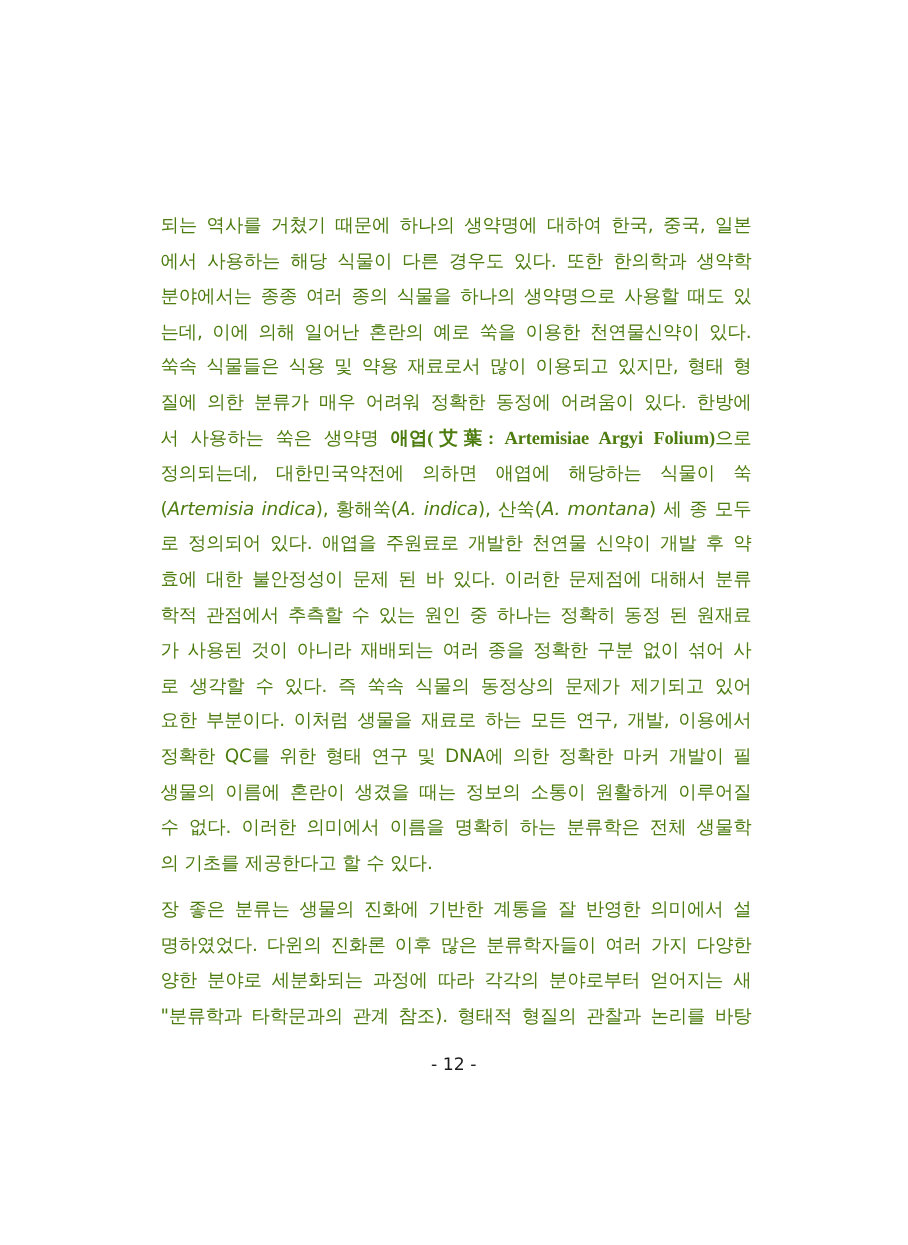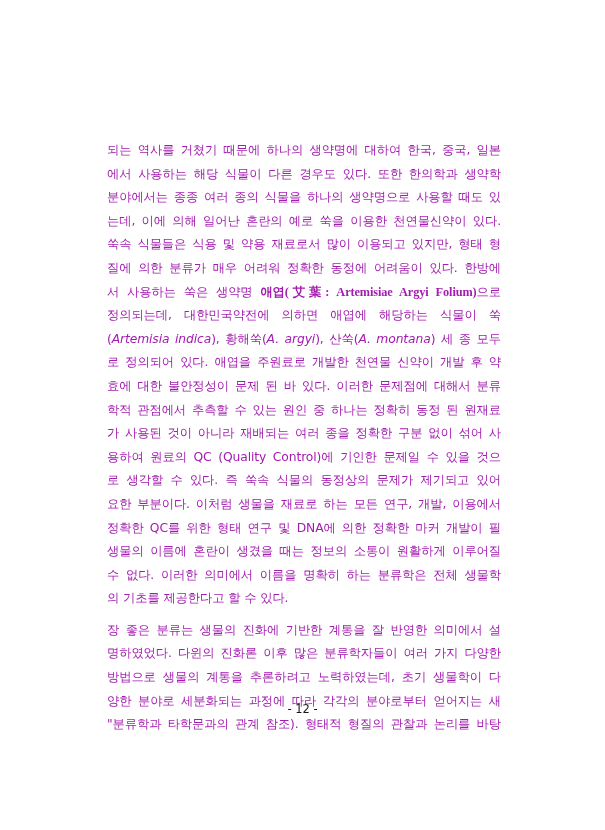--- a/index.html
+++ b/index.html
@@ -3,21 +3,21 @@
 <meta charset="utf-8">
 <style>
   html, body { margin: 0; padding: 0; background: #ffffff; }
   body { width: 605px; height: 830px; position: relative; overflow: hidden; }
   .page {
     position: absolute; left: 0; top: 0; width: 605px; height: 830px; background: #ffffff;
   }
   .body-text {
     position: absolute; left: 107px; top: 139px; width: 394px;
     font-family: "DejaVu Sans", sans-serif;
-    font-size: 12.3px; color: #a21caf;
+    font-size: 12.3px; color: #4d7c0f;
   }
   .line {
     display: block; height: 23.6px; line-height: 23.6px;
     white-space: nowrap; text-align: justify; text-align-last: justify;
     letter-spacing: -0.1px;
   }
   .line.last { text-align-last: left; }
   .gap { height: 8px; }
   .it { font-style: italic; }
   .b { font-weight: bold; font-family: Liberation Serif, serif; }
@@ -33,36 +33,34 @@
   <div class="body-text">
 
     <span class="line">되는 역사를 거쳤기 때문에 하나의 생약명에 대하여 한국, 중국, 일본</span>
     <span class="line">에서 사용하는 해당 식물이 다른 경우도 있다. 또한 한의학과 생약학</span>
     <span class="line">분야에서는 종종 여러 종의 식물을 하나의 생약명으로 사용할 때도 있</span>
     <span class="line">는데, 이에 의해 일어난 혼란의 예로 쑥을 이용한 천연물신약이 있다.</span>
     <span class="line">쑥속 식물들은 식용 및 약용 재료로서 많이 이용되고 있지만, 형태 형</span>
     <span class="line">질에 의한 분류가 매우 어려워 정확한 동정에 어려움이 있다. 한방에</span>
     <span class="line"><span>서 사용하는 쑥은 생약명 </span><span class="b">애엽(艾葉: Artemisiae Argyi Folium)</span><span>으로</span></span>
     <span class="line">정의되는데, 대한민국약전에 의하면 애엽에 해당하는 식물이 쑥</span>
-    <span class="line"><span>(</span><span class="it">Artemisia indica</span><span>), 황해쑥(</span><span class="it">A. argyi</span><span>), 산쑥(</span><span class="it">A. montana</span><span>) 세 종 모두</span></span>
+    <span class="line"><span>(</span><span class="it">Artemisia indica</span><span>), 황해쑥(</span><span class="it">A. indica</span><span>), 산쑥(</span><span class="it">A. montana</span><span>) 세 종 모두</span></span>
     <span class="line">로 정의되어 있다. 애엽을 주원료로 개발한 천연물 신약이 개발 후 약</span>
     <span class="line">효에 대한 불안정성이 문제 된 바 있다. 이러한 문제점에 대해서 분류</span>
     <span class="line">학적 관점에서 추측할 수 있는 원인 중 하나는 정확히 동정 된 원재료</span>
     <span class="line">가 사용된 것이 아니라 재배되는 여러 종을 정확한 구분 없이 섞어 사</span>
-    <span class="line">용하여 원료의 QC (Quality Control)에 기인한 문제일 수 있을 것으</span>
     <span class="line">로 생각할 수 있다. 즉 쑥속 식물의 동정상의 문제가 제기되고 있어</span>
     <span class="line">요한 부분이다. 이처럼 생물을 재료로 하는 모든 연구, 개발, 이용에서</span>
     <span class="line">정확한 QC를 위한 형태 연구 및 DNA에 의한 정확한 마커 개발이 필</span>
     <span class="line">생물의 이름에 혼란이 생겼을 때는 정보의 소통이 원활하게 이루어질</span>
     <span class="line">수 없다. 이러한 의미에서 이름을 명확히 하는 분류학은 전체 생물학</span>
     <span class="line last">의 기초를 제공한다고 할 수 있다.</span>
 
     <div class="gap"></div>
 
     <span class="line">장 좋은 분류는 생물의 진화에 기반한 계통을 잘 반영한 의미에서 설</span>
     <span class="line">명하였었다. 다윈의 진화론 이후 많은 분류학자들이 여러 가지 다양한</span>
-    <span class="line">방법으로 생물의 계통을 추론하려고 노력하였는데, 초기 생물학이 다</span>
     <span class="line">양한 분야로 세분화되는 과정에 따라 각각의 분야로부터 얻어지는 새</span>
     <span class="line">"분류학과 타학문과의 관계 참조). 형태적 형질의 관찰과 논리를 바탕</span>
   </div>
 
   <div class="page-number">- 12 -</div>
 </div>
 
 </body></html>

